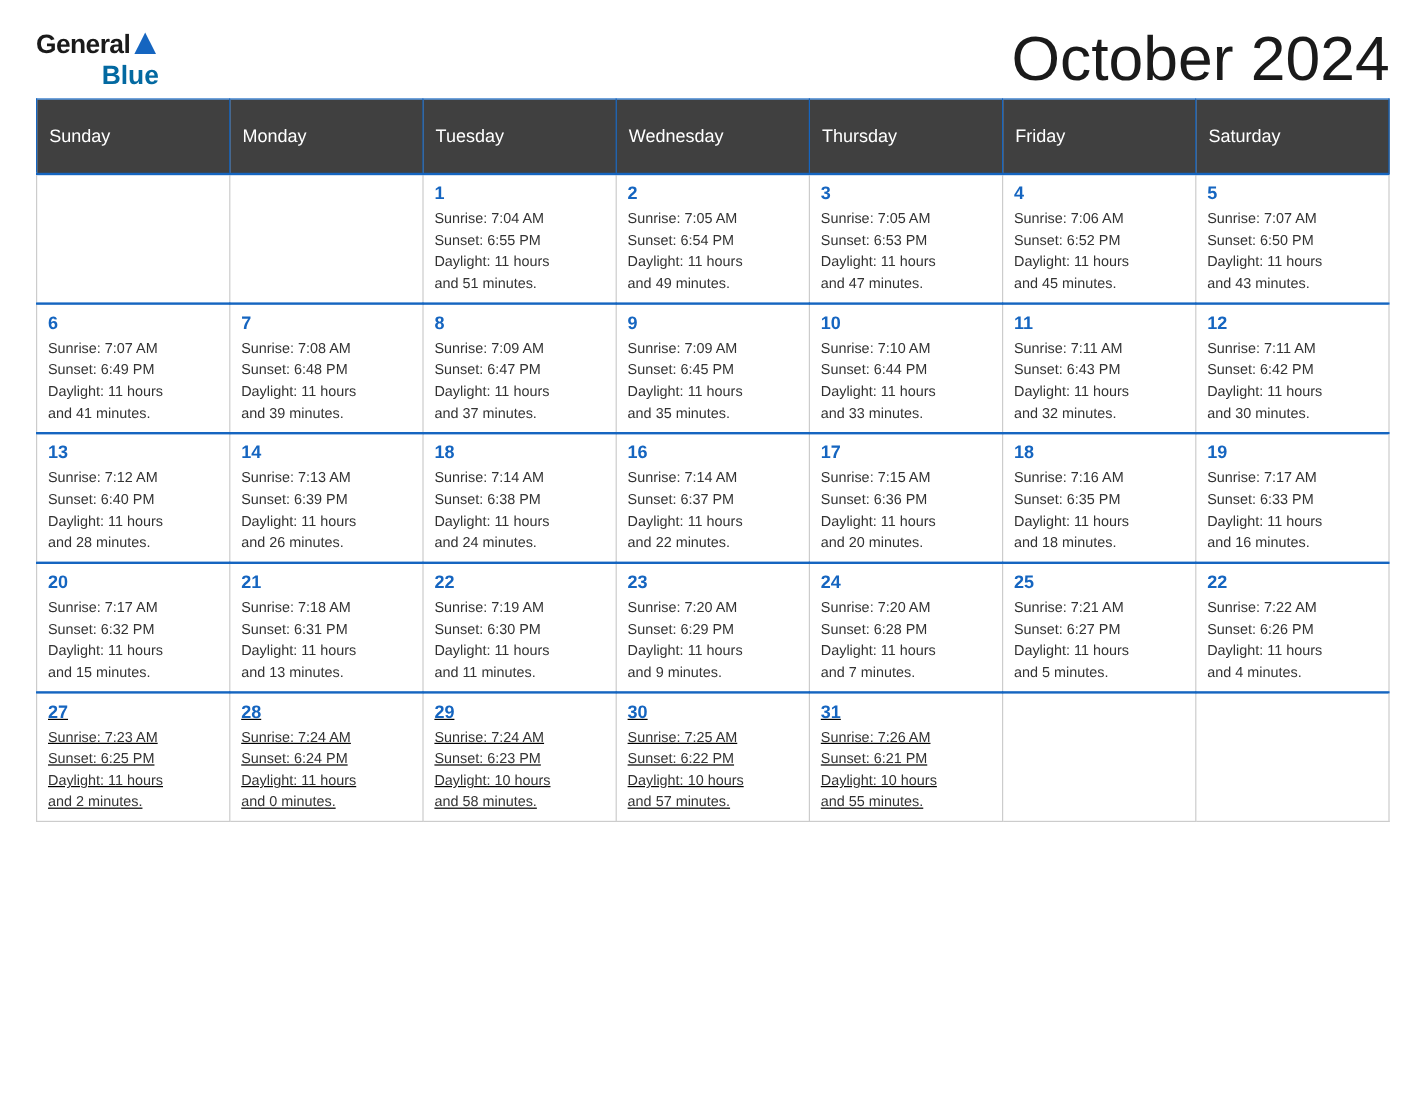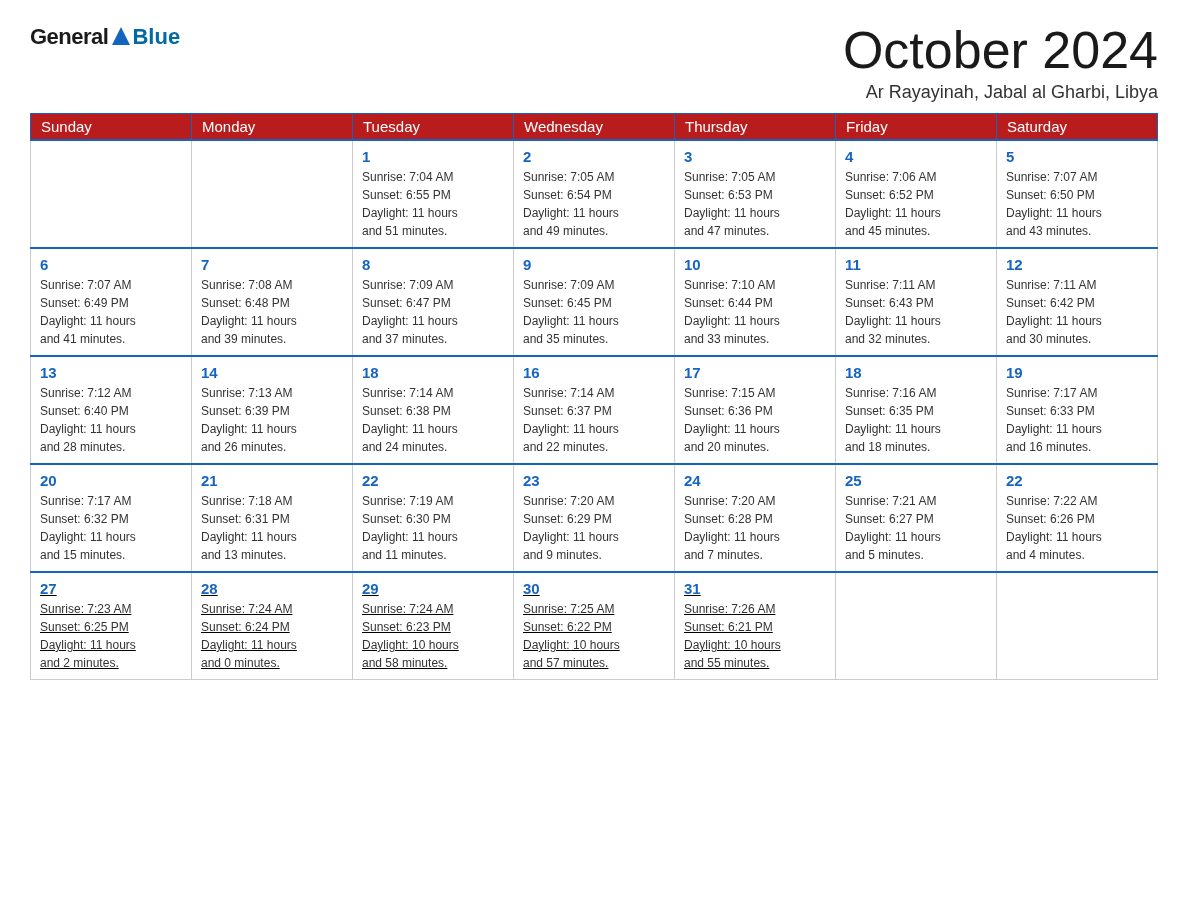--- a/index.html
+++ b/index.html
@@ -11,22 +11,22 @@
       min-height: 918px;
     }
     .header-top {
       display: flex;
       justify-content: space-between;
       align-items: flex-start;
       margin-bottom: 6px;
     }
     .logo {
       display: flex;
-      flex-direction: row;
-      align-items: flex-start;
+      flex-direction: column;
+      align-items: flex-end;
     }
     .logo-general {
       font-size: 22px;
       font-weight: bold;
       color: #1a1a1a;
       letter-spacing: -0.5px;
     }
     .logo-blue {
       font-size: 22px;
       font-weight: bold;
@@ -46,25 +46,25 @@
       color: #333;
       text-align: right;
       margin-bottom: 10px;
     }
     .calendar-table {
       width: 100%;
       border-collapse: collapse;
       border: 1px solid #aaa;
     }
     .calendar-table th {
-      background-color: #b91c1c;
+      background-color: #404040;
       color: #fff;
       font-size: 15px;
       font-weight: normal;
-      padding: 4px 10px;
+      padding: 22px 10px;
       text-align: left;
       border: 1px solid #1565c0;
     }
     .calendar-table td {
       vertical-align: top;
       padding: 7px 9px;
       border: 1px solid #ccc;
       font-size: 13px;
       color: #333;
       width: calc(100% / 7);
@@ -99,21 +99,20 @@
         <svg width="22" height="22" viewBox="0 0 22 22" style="margin-left:2px;margin-top:-2px;">
           <polygon points="11,2 20,20 2,20" fill="#1565c0"></polygon>
         </svg>
       </div>
       <span class="logo-blue">Blue</span>
     </div>
     <div style="text-align:right;">
       <div class="month-title">October 2024</div>
     </div>
   </div>
-  <div class="location-title">Ar Rayayinah, Jabal al Gharbi, Libya</div>
 </div>
 
 <table class="calendar-table">
   <thead>
     <tr>
 
     <th>Sunday</th>
         <th>Monday</th>
         <th>Tuesday</th>
         <th>Wednesday</th>

